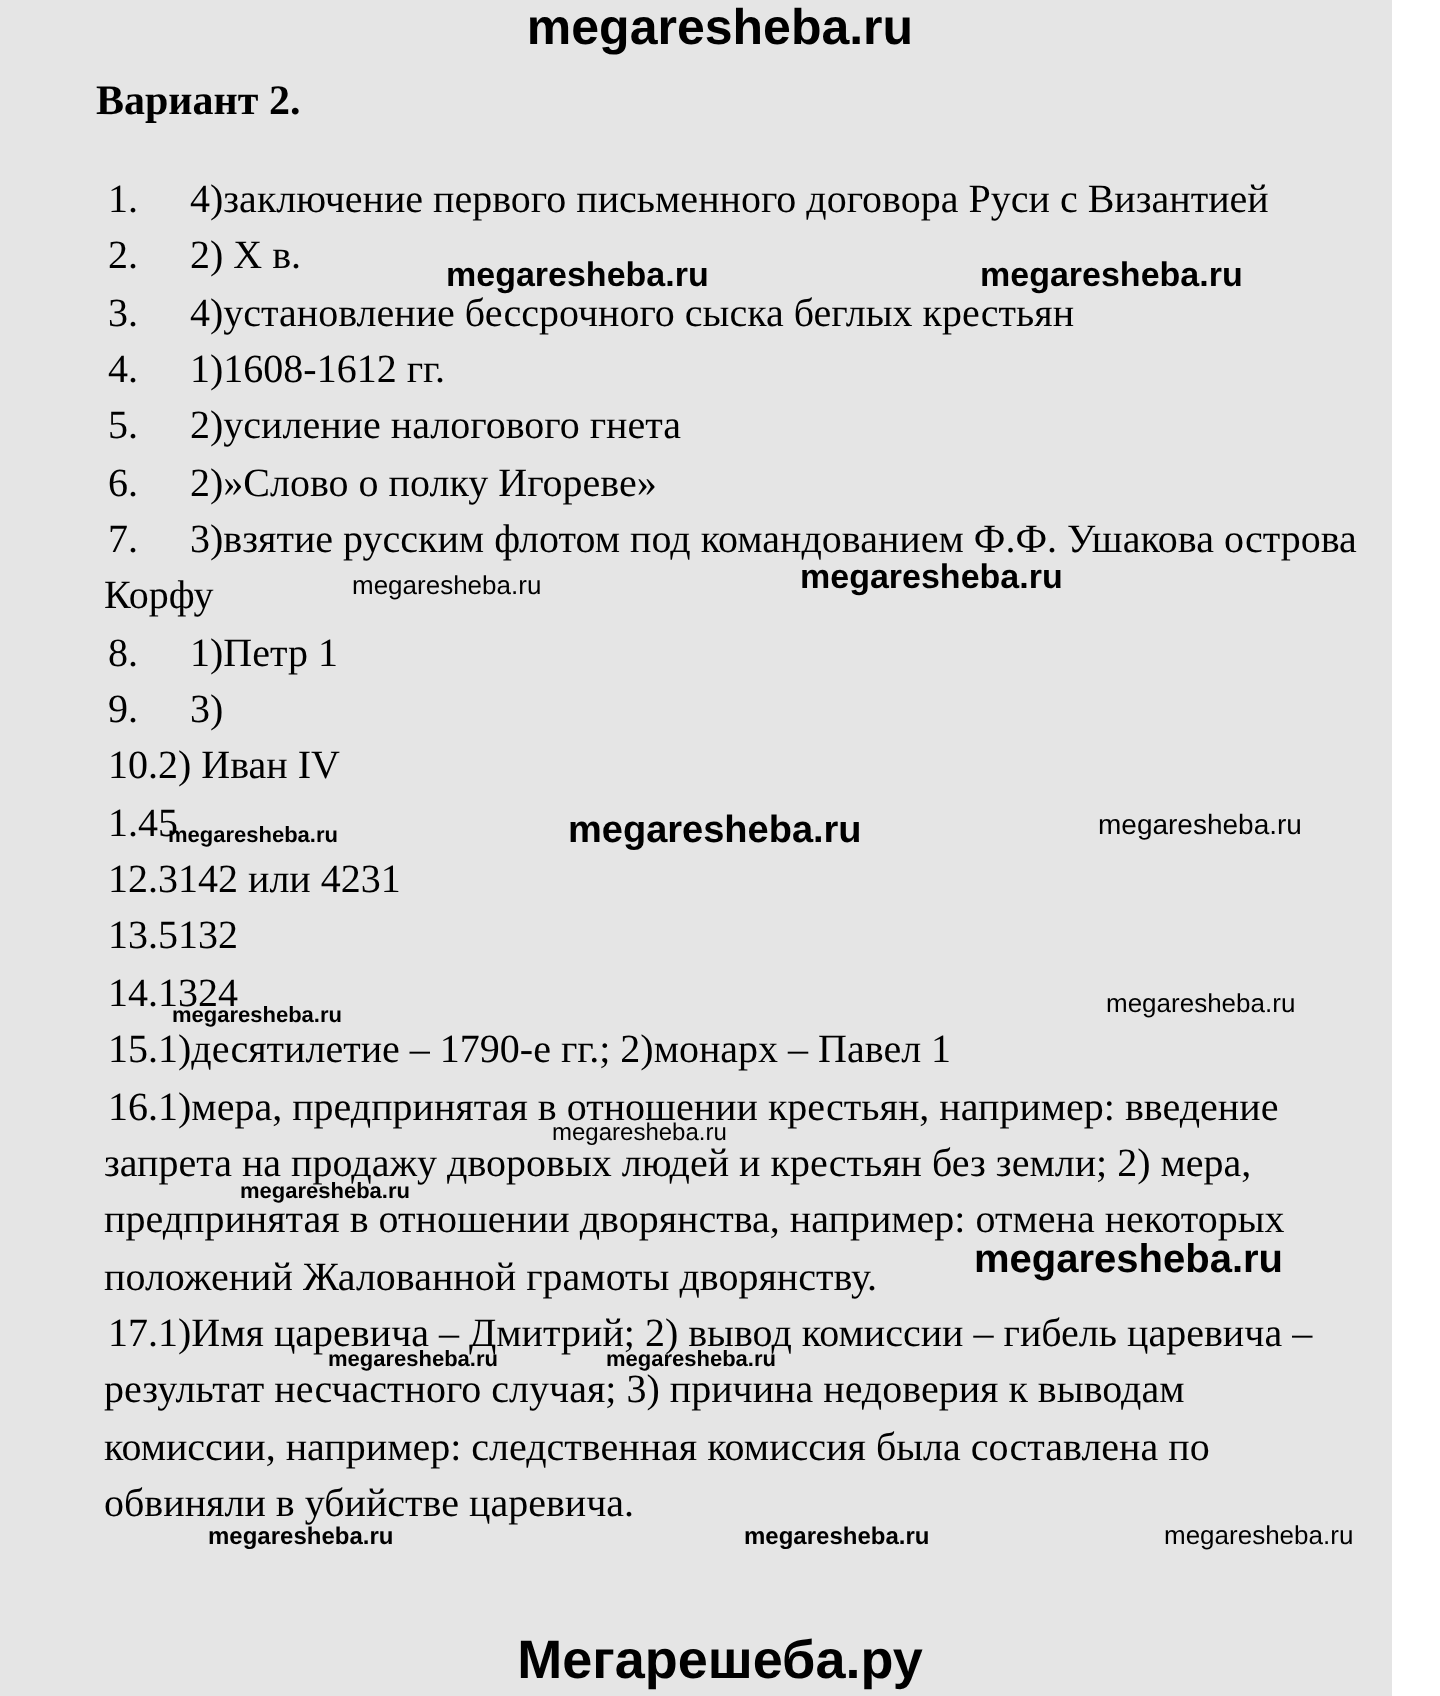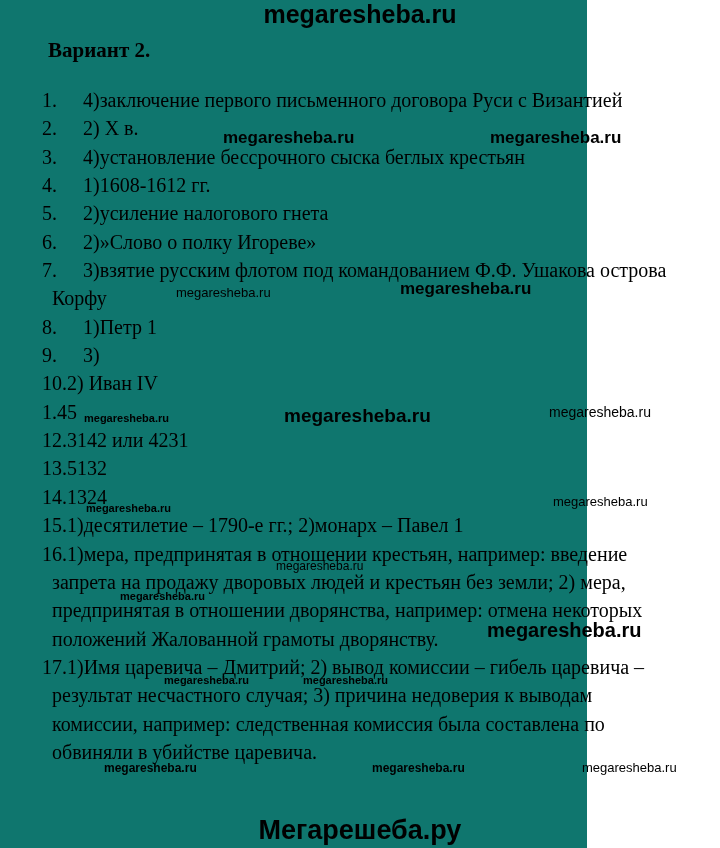--- a/index.html
+++ b/index.html
@@ -1,37 +1,37 @@
 <!DOCTYPE html>
 <html><head>
 <meta charset="utf-8">
 <style>
   html,body{margin:0;padding:0;}
   body{
     width:720px;height:848px;position:relative;overflow:hidden;
     background:#ffffff;color:#000000;
     font-family:"Liberation Serif", serif;
   }
-  .page{position:absolute;inset:0;width:587px;height:848px;background:#0f766e;}
+  .page{position:absolute;inset:0;width:696px;height:848px;background:#e5e5e5;}
 
   .top-brand{
     position:absolute;top:0px;left:0;width:720px;text-align:center;
     font-family:"Liberation Sans", sans-serif;font-weight:bold;font-size:25px;
     letter-spacing:0px;
   }
   .variant-heading{
     position:absolute;left:13px;top:38px;
     font-family:"Liberation Serif", serif;font-weight:bold;font-size:21px;margin-left:35px;
   }
   .answers{
     position:absolute;left:0;top:86px;width:720px;
     font-size:20px;line-height:28.35px;
   }
   .ans-line{white-space:nowrap;height:28.35px;}
-  .first-line{padding-left:42px;}
+  .first-line{padding-left:54px;}
   .cont-line{padding-left:52px;}
   .num{display:inline-block;}
   .num.pad{min-width:41px;}
 
   .wm{
     position:absolute;
     font-family:"Liberation Sans", sans-serif;
     color:#000;white-space:nowrap;line-height:1;
   }
   .wm.bold{font-weight:bold;}

